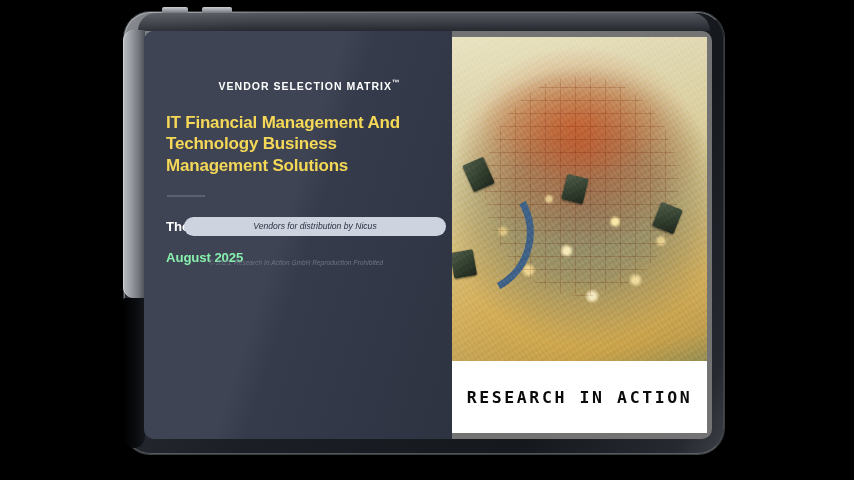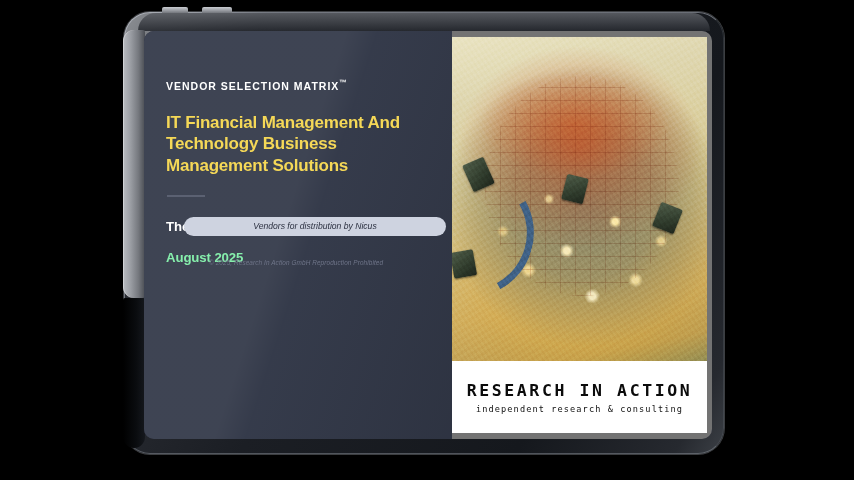--- a/index.html
+++ b/index.html
@@ -99,20 +99,21 @@
     pointer-events:none;
   }
   .cover-left > *:not(.sheen){ position:relative; z-index:2; }
 
   .eyebrow{
     color:#ffffff;
     font-size:10.5px;
     font-weight:bold;
     letter-spacing:1.0px;
     margin-bottom:14px;
+    text-align:center;
   }
   .eyebrow .tm{ font-size:7.5px; vertical-align:super; letter-spacing:0; }
 
   .cover-title{
     color:#f5d857;
     font-size:17px;
     font-weight:bold;
     line-height:1.28;
     letter-spacing:-.2px;
     max-width:270px;
@@ -323,20 +324,19 @@
           <div class="cable c5"></div>
           <div class="plug p1"></div>
           <div class="plug p2"></div>
           <div class="plug p3"></div>
           <div class="plug p4"></div>
           <div class="grain"></div>
         </div>
 
         <div class="logo-box">
           <div class="logo-main">RESEARCH IN ACTION</div>
-          <div class="logo-sub">independent research &amp; consulting</div>
         </div>
 
       </div>
 
     </div>
   </div>
 </div>
 
 </body></html>

